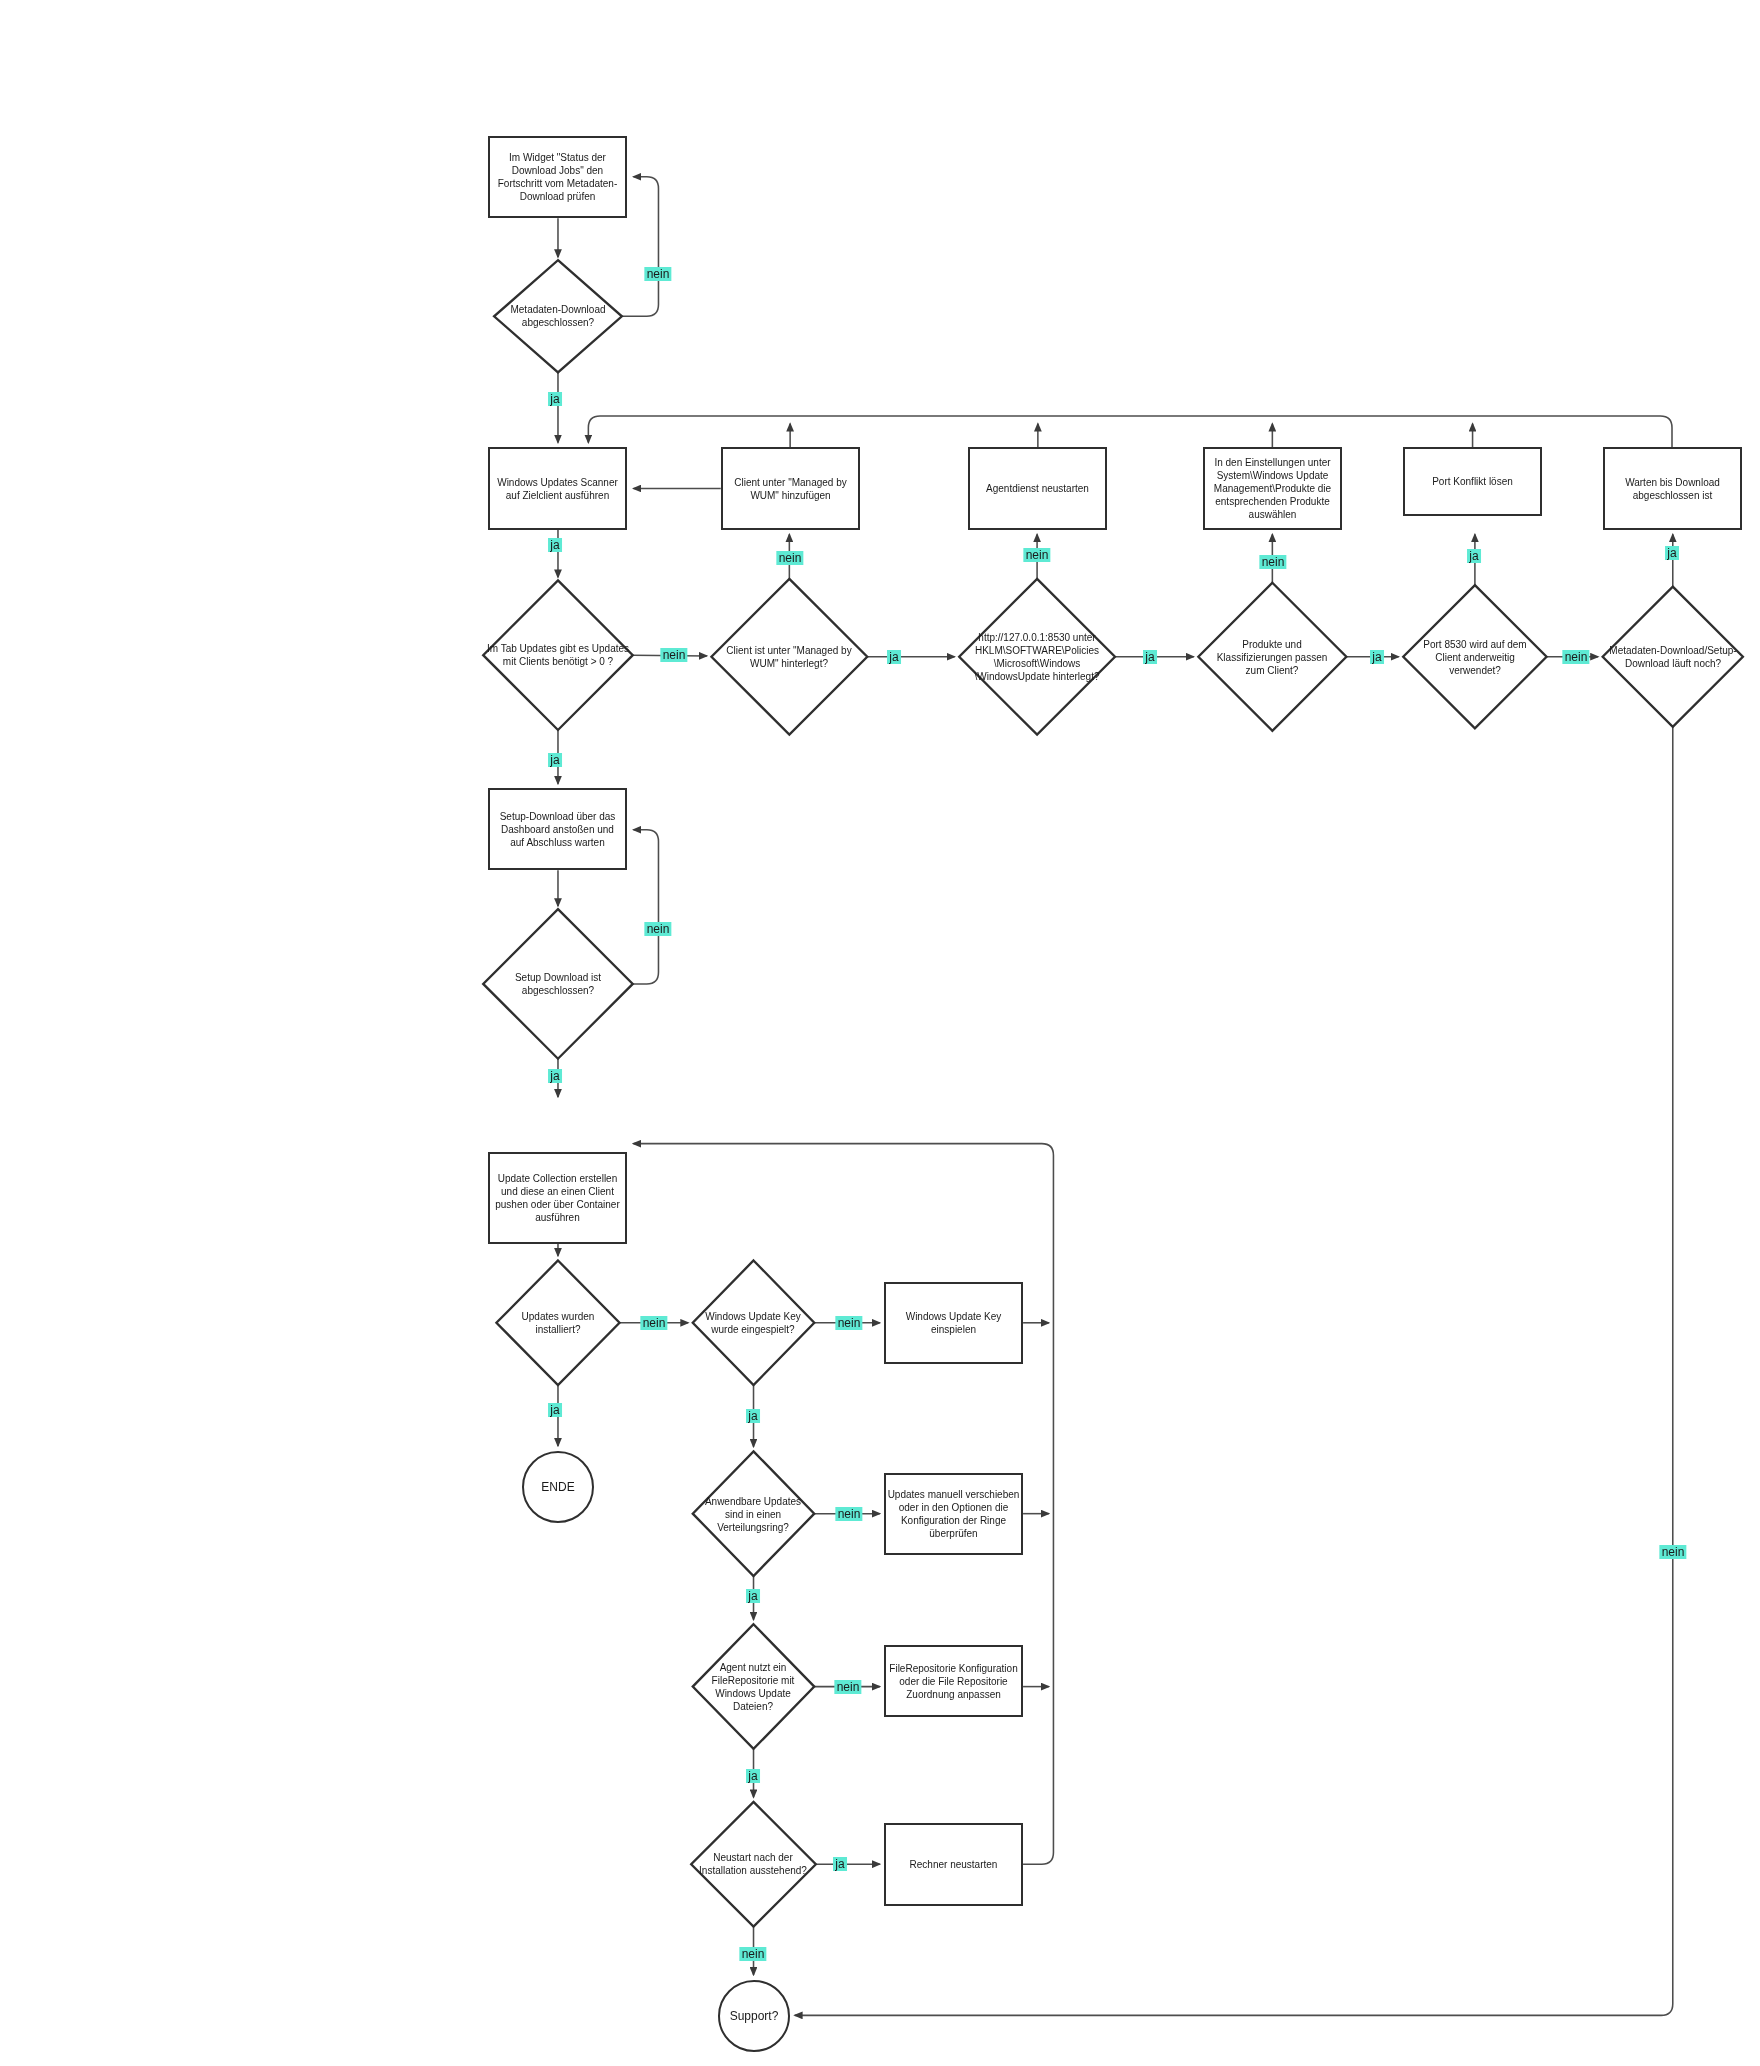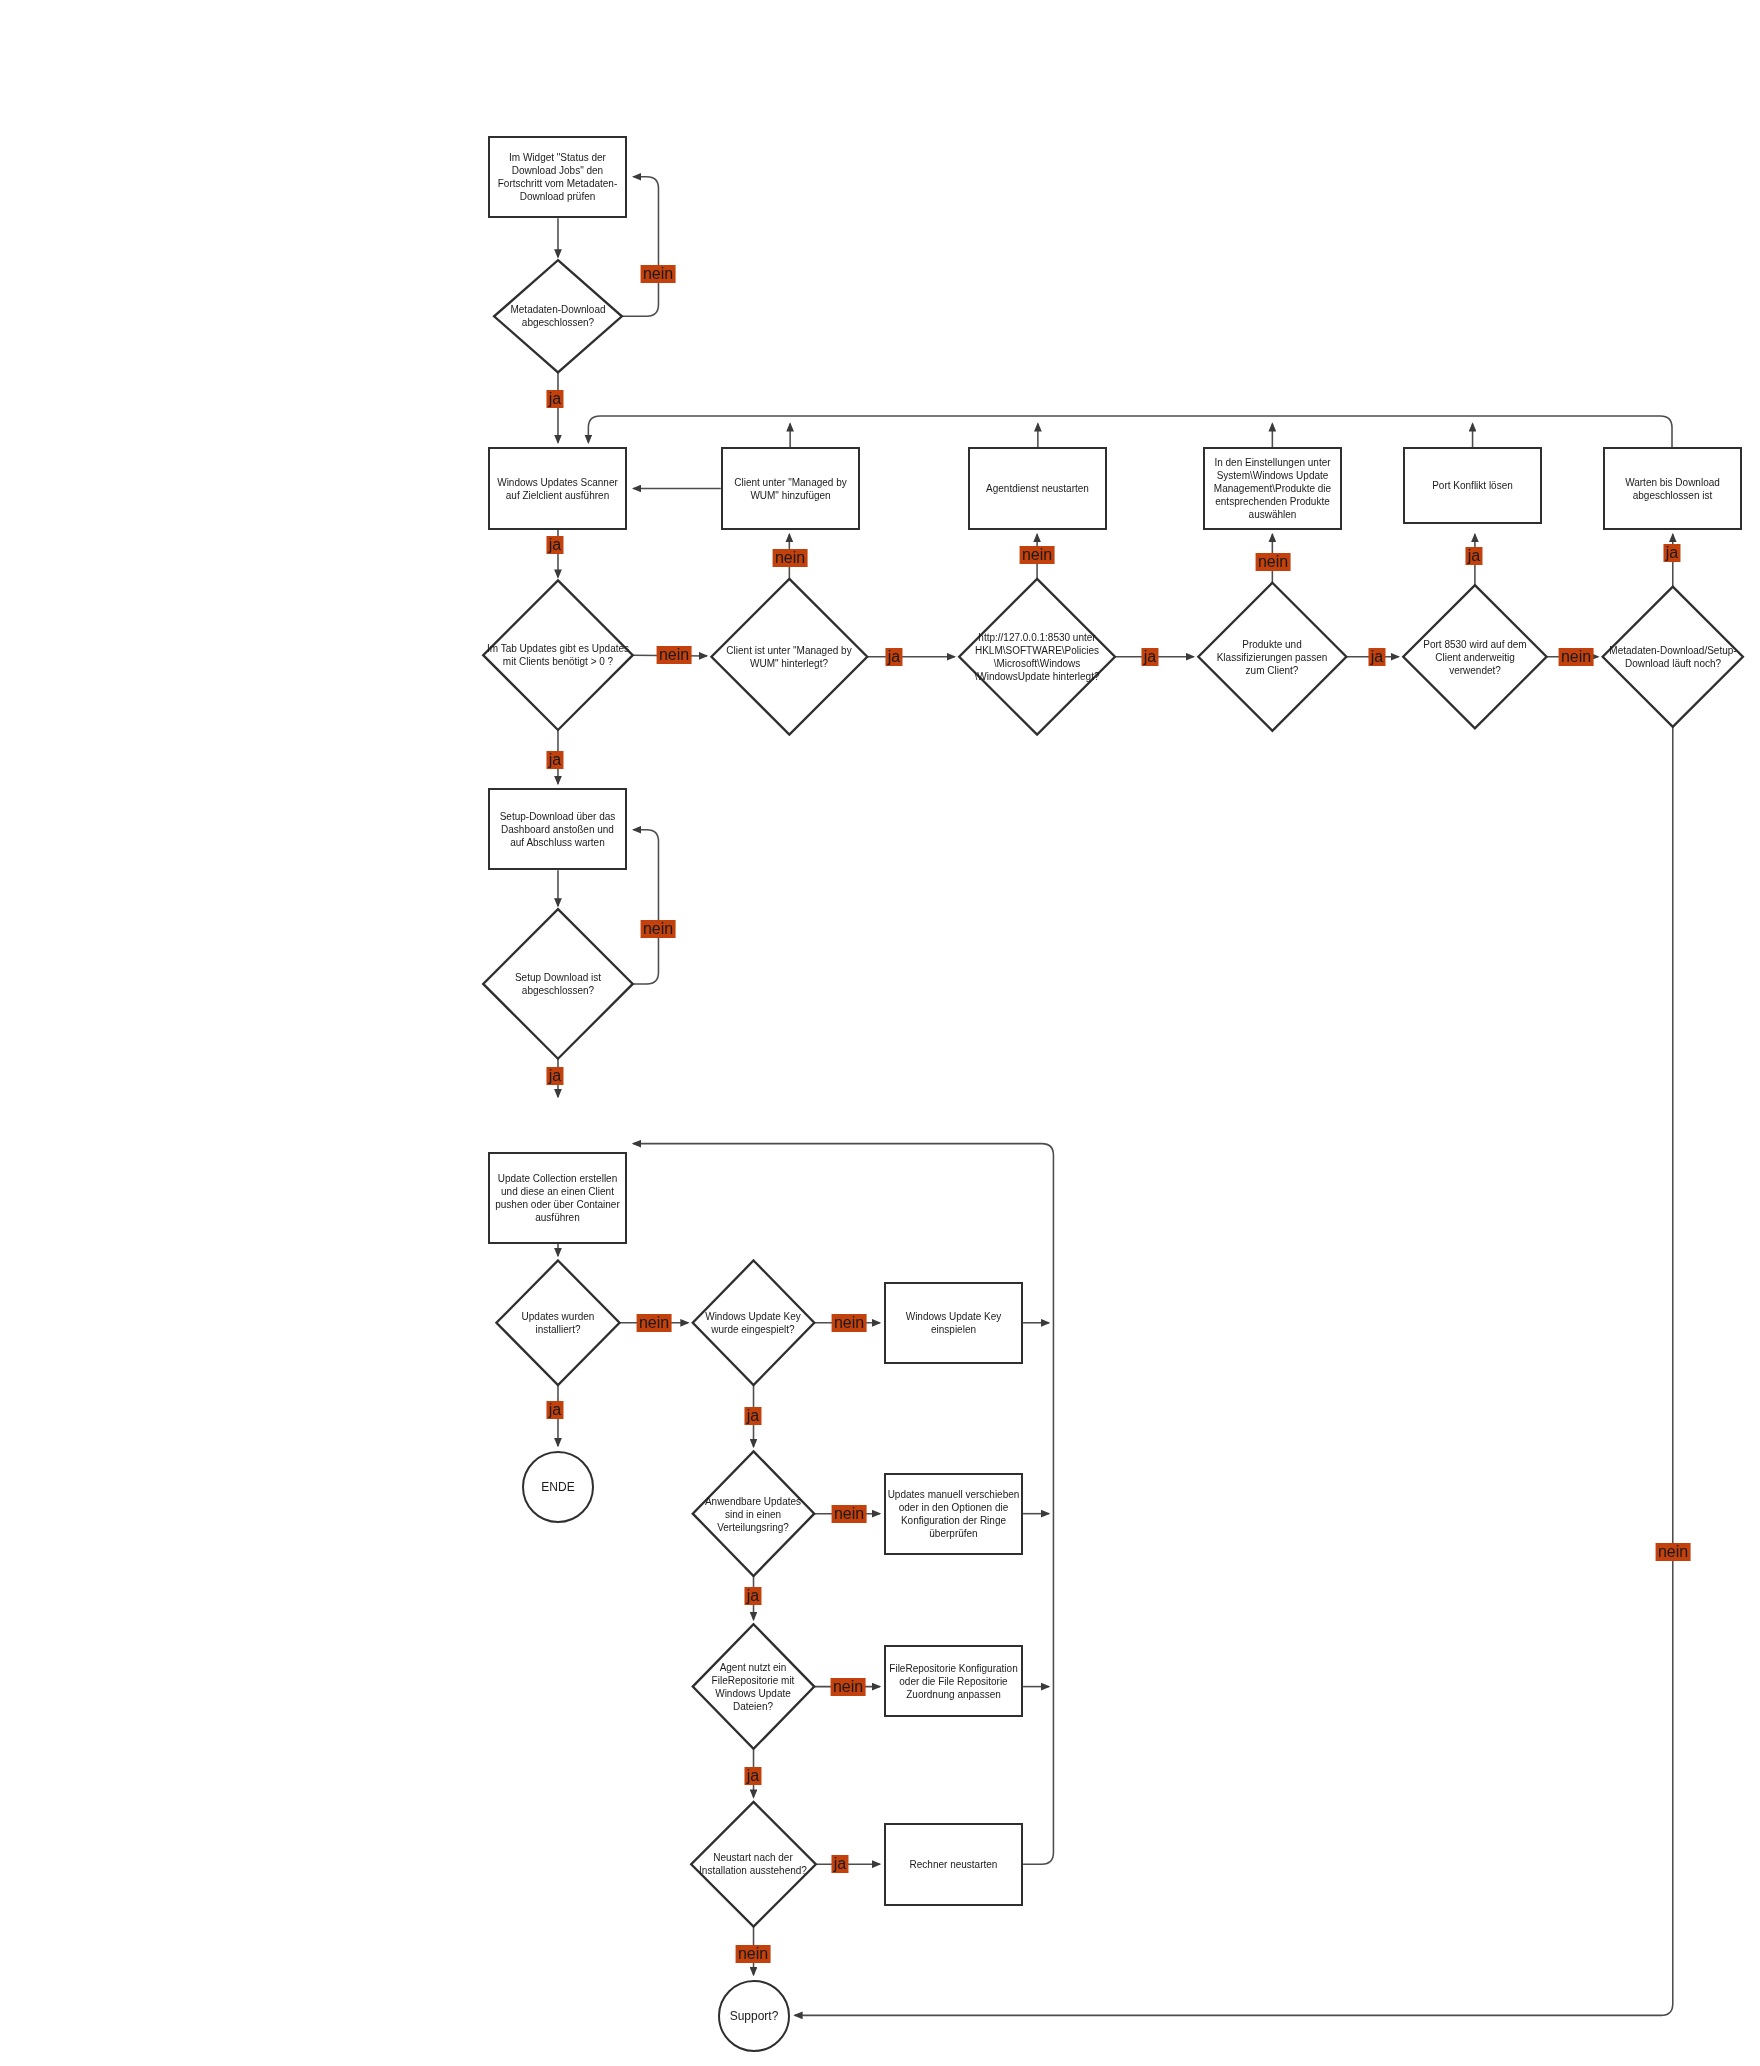--- a/index.html
+++ b/index.html
@@ -10,22 +10,22 @@
   .shape{fill:#ffffff;stroke:#2f2f2f;stroke-width:3px;}
   .rect{position:absolute;box-sizing:border-box;border:2.3px solid #2f2f2f;background:#ffffff;
         display:flex;align-items:center;justify-content:center;text-align:center;
         font-size:10px;line-height:1.3;z-index:2;}
   .rect .t{display:block;margin:0 auto;}
   .dtext{position:absolute;transform:translate(-50%,-50%);text-align:center;
          font-size:10px;line-height:1.3;z-index:3;}
   .circle{position:absolute;box-sizing:border-box;border:2.3px solid #2f2f2f;border-radius:50%;
           background:#ffffff;display:flex;align-items:center;justify-content:center;
           font-size:12px;z-index:2;}
-  .elabel{position:absolute;transform:translate(-50%,-50%);background:#c2410c;
-          padding:0 2.3px;font-size:16px;z-index:4;white-space:nowrap;}
+  .elabel{position:absolute;transform:translate(-50%,-50%);background:#5eead4;
+          padding:0 2.3px;font-size:12px;z-index:4;white-space:nowrap;}
 </style>
 </head>
 <body>
 
 <div id="canvas">
 
   <svg class="wires" width="1761" height="2066" viewBox="0 0 2260 2652">
     <defs>
       <marker id="arr" viewBox="0 0 12 10" refX="10" refY="5" markerWidth="12" markerHeight="10" markerUnits="userSpaceOnUse" orient="auto">
         <path d="M0,0 L12,5 L0,10 z" fill="#3a3a3a"></path>
@@ -96,21 +96,21 @@
     </div>
   <div class="rect" style="left:721px;top:447px;width:139px;height:83px">
       <span class="t" style="max-width:118px">Client unter "Managed by WUM" hinzufügen</span>
     </div>
   <div class="rect" style="left:968px;top:447px;width:139px;height:83px">
       <span class="t" style="max-width:125px">Agentdienst neustarten</span>
     </div>
   <div class="rect" style="left:1203px;top:447px;width:139px;height:83px">
       <span class="t" style="max-width:132px">In den Einstellungen unter System\Windows Update Management\Produkte die entsprechenden Produkte auswählen</span>
     </div>
-  <div class="rect" style="left:1403px;top:447px;width:139px;height:77px">
+  <div class="rect" style="left:1403px;top:447px;width:139px;height:69px">
       <span class="t" style="max-width:125px">Port Konflikt lösen</span>
     </div>
   <div class="rect" style="left:1603px;top:447px;width:139px;height:83px">
       <span class="t" style="max-width:117px">Warten bis Download abgeschlossen ist</span>
     </div>
   <div class="rect" style="left:488px;top:788px;width:139px;height:82px">
       <span class="t" style="max-width:126px">Setup-Download über das Dashboard anstoßen und auf Abschluss warten</span>
     </div>
   <div class="rect" style="left:488px;top:1152px;width:139px;height:92px">
       <span class="t" style="max-width:132px">Update Collection erstellen und diese an einen Client pushen oder über Container ausführen</span>

